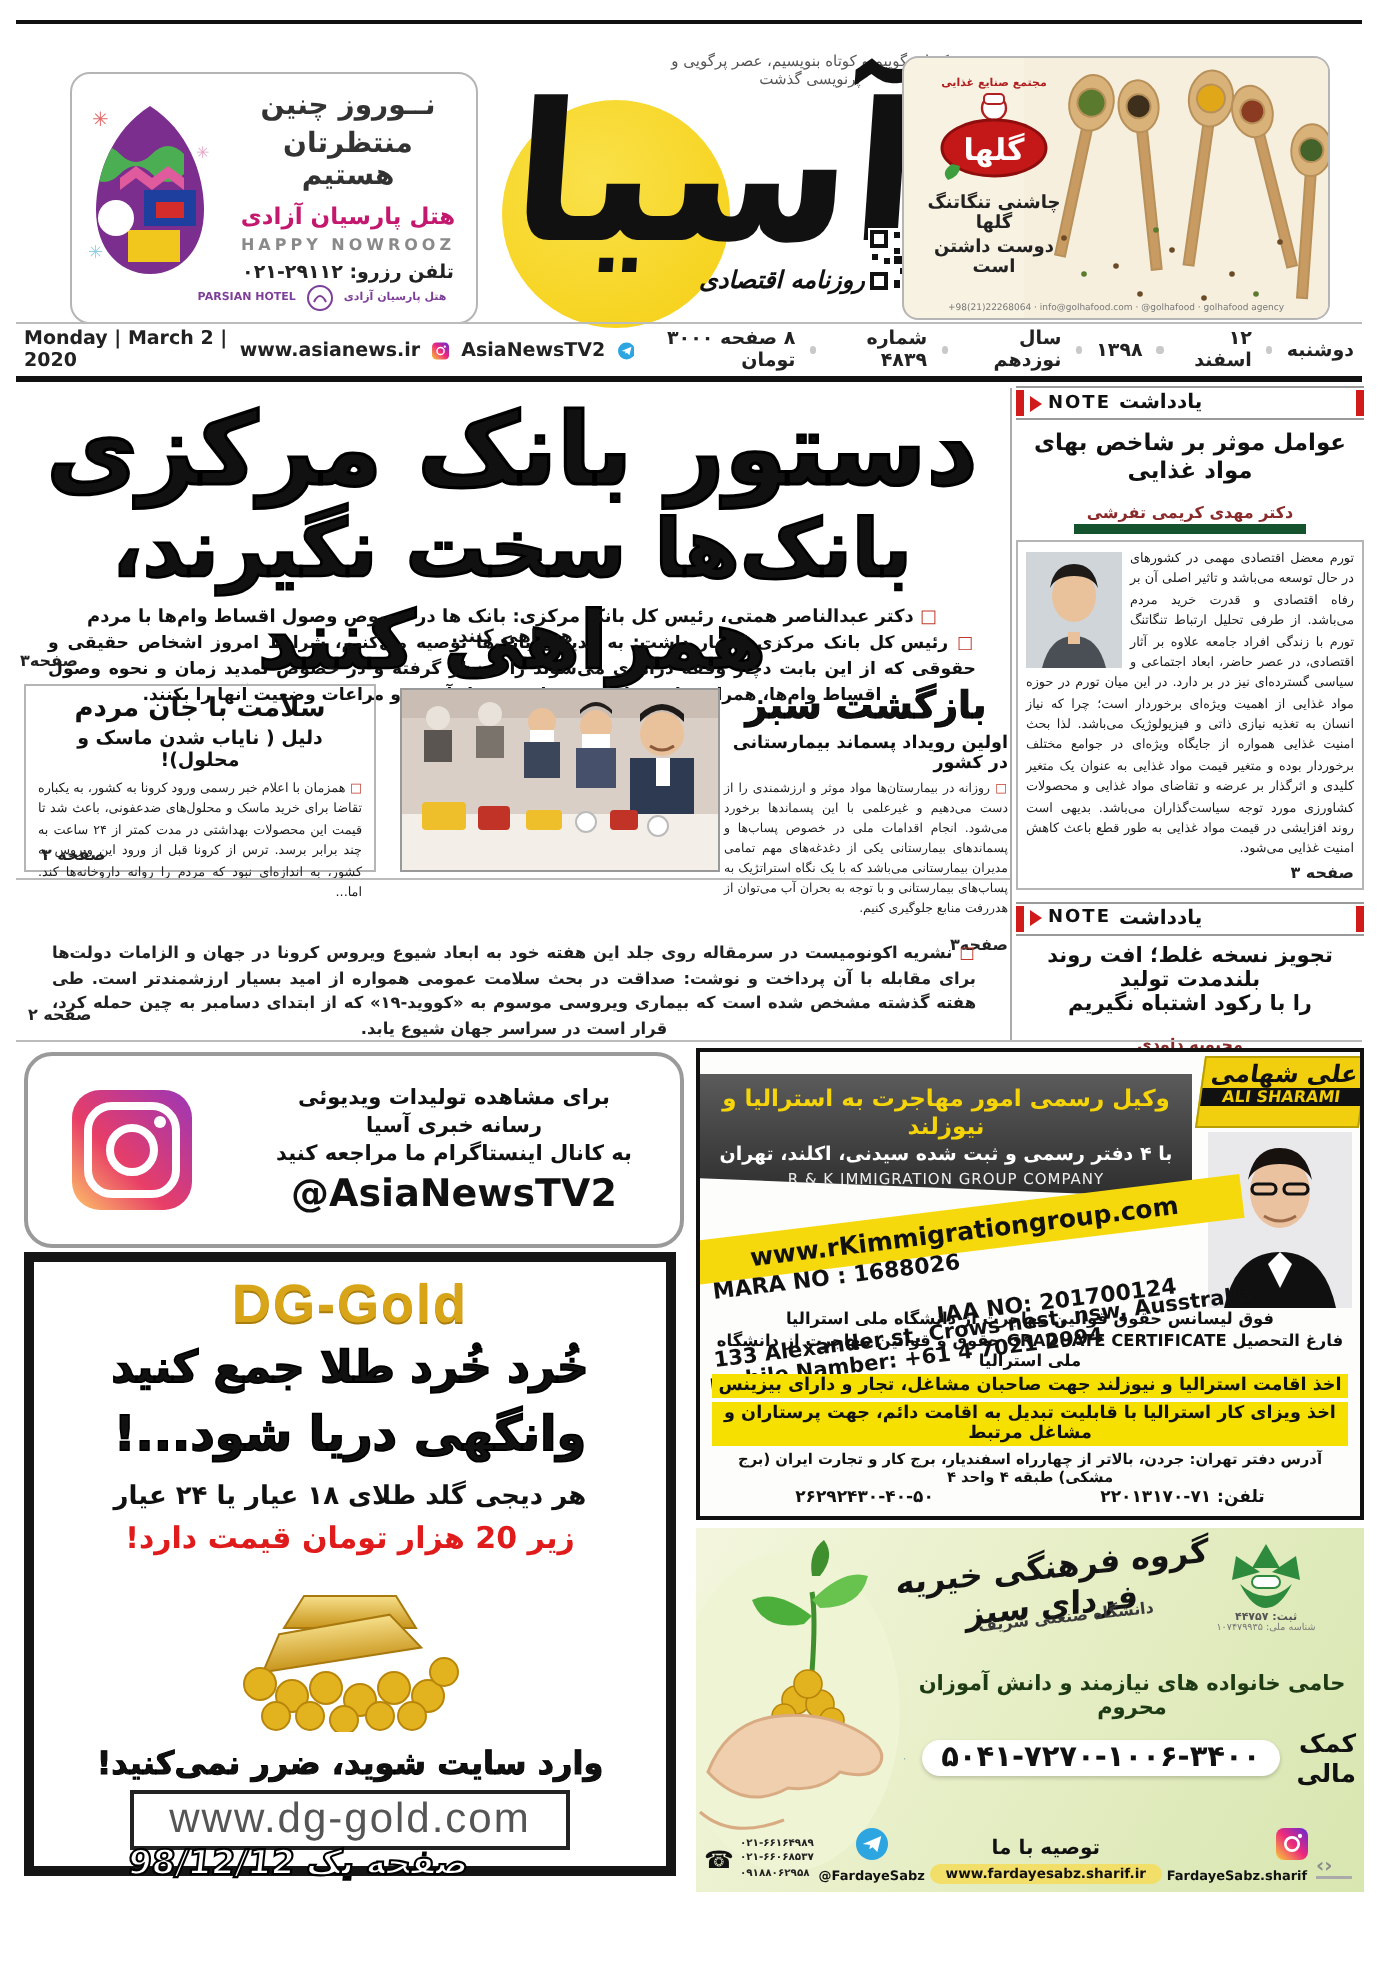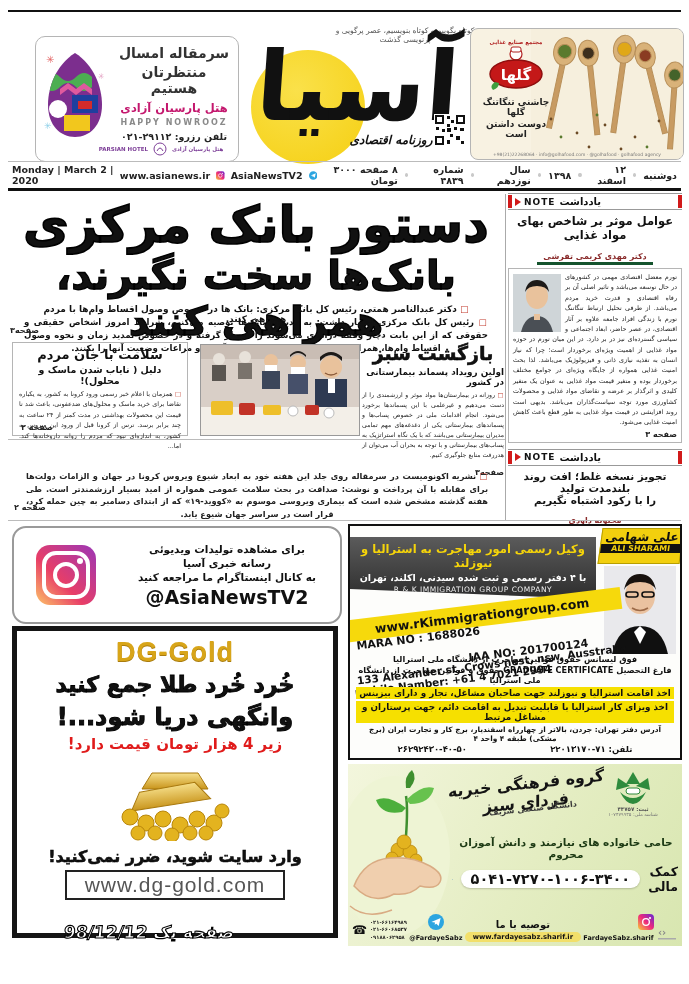--- a/index.html
+++ b/index.html
@@ -16,21 +16,21 @@
   .boxed{border:1px solid #b5b5b5;}
   .justify{text-align:justify;}
   .bsq::before{content:"□ ";color:#c0392b;font-weight:bold;}
   .pageref{font-size:8px;font-weight:bold;color:#222;}
   
   .notehead{display:flex;align-items:center;height:15px;border-top:1px solid #999;border-bottom:1px solid #999;background:#fff;}
   .notehead .bar{width:4px;height:13px;background:#d11a1a;}
   .notehead .tri{width:0;height:0;border-top:4px solid transparent;border-bottom:4px solid transparent;border-left:6px solid #d11a1a;margin:0 3px;}
   .notehead .en{font-size:9px;font-weight:bold;letter-spacing:1px;}
   .notehead .fa{font-size:10px;font-weight:bold;margin-right:auto;margin-left:4px;}
-  .author{font-size:8px;font-weight:bold;color:#8a2b2b;border-bottom:3px solid #14532d;display:inline-block;padding:0 6px 1px;}
+  .author{font-size:8px;font-weight:bold;color:#8a2b2b;border-bottom:5px solid #14532d;display:inline-block;padding:0 6px 1px;}
   .tinybody{font-size:6.4px;line-height:1.62;color:#1c1c1c;}
   .ylw{background:#f6e000;}
   .pill{background:#fff;border-radius:12px;padding:1px 10px;}
   .headline1{font-size:50px;font-weight:bold;letter-spacing:-2px;-webkit-text-stroke:1.6px #000;}
   .headline2{font-size:40px;font-weight:bold;letter-spacing:-1px;-webkit-text-stroke:1.3px #000;}
   .striphead{font-size:19px;font-weight:bold;-webkit-text-stroke:.6px #000;}
   .wm{font-size:17px;font-weight:bold;color:#fff;-webkit-text-stroke:1.1px #000;transform:skewX(-6deg);}
 </style>
 </head>
 <body>
@@ -53,21 +53,21 @@
       <g clip-path="url(#egg)">
         <path d="M2 28 q8 -8 16 0 q8 8 16 0 q8 -8 16 0 l0 10 q-8 8 -16 0 q-8 -8 -16 0 q-8 8 -16 0 Z" fill="#4cae52"></path>
         <path d="M18 40 l8 -6 8 6 8 -6 8 6 0 6 -8 -6 -8 6 -8 -6 -8 6 Z" fill="#e05a9e"></path>
         <rect x="30" y="46" width="26" height="18" fill="#1f3f9e"></rect>
         <rect x="36" y="52" width="14" height="8" fill="#d42b2b"></rect>
         <rect x="22" y="66" width="26" height="16" fill="#f2c71d"></rect>
         <circle cx="16" cy="60" r="9" fill="#ffffff"></circle>
       </g>
     </svg>
     <div class="abs rtl" style="left:80px;top:8px;width:116px;text-align:center;">
-      <div class="b" style="font-size:14px;color:#333;">سرمقاله امسال</div>
+      <div class="b" style="font-size:14px;color:#333;">نــوروز چنین</div>
       <div class="b" style="font-size:14px;color:#333;margin-top:3px;">منتظرتان هستیم</div>
       <div class="b" style="font-size:11.5px;color:#c4186e;margin-top:5px;">هتل پارسیان آزادی</div>
       <div class="ltr" style="font-size:8px;letter-spacing:2px;color:#8a8a8a;margin-top:3px;font-weight:bold;">HAPPY NOWROOZ</div>
       <div class="b" style="font-size:9.5px;color:#222;margin-top:4px;">تلفن رزرو:  ۲۹۱۱۲-۰۲۱</div>
     </div>
     <div class="abs" style="left:55px;bottom:5px;width:140px;display:flex;align-items:center;justify-content:center;gap:5px;">
       <span style="font-size:5.5px;color:#7d3f98;font-weight:bold;">PARSIAN HOTEL</span>
       <svg width="14" height="14" viewBox="0 0 14 14">
         <circle cx="7" cy="7" r="6" fill="none" stroke="#7d3f98" stroke-width="1"></circle>
         <path d="M4 9 q3 -6 6 0" fill="none" stroke="#7d3f98" stroke-width="1"></path>
@@ -97,21 +97,21 @@
         <rect x="13" y="14" width="4" height="4"></rect>
       <rect x="20" y="13" width="3" height="3"></rect>
         <rect x="26" y="14" width="4" height="3"></rect>
         <rect x="16" y="20" width="3" height="3"></rect>
       <rect x="22" y="22" width="4" height="4"></rect>
         <rect x="13" y="26" width="3" height="4"></rect>
         <rect x="27" y="27" width="3" height="3"></rect>
     </g>
   </svg>
 
-  <div class="abs boxed" style="left:470px;top:28px;width:212px;height:130px;border-radius:8px;overflow:hidden;background:#f8f2e2;">
+  <div class="abs boxed" style="left:451px;top:28px;width:212px;height:130px;border-radius:8px;overflow:hidden;background:#f8f2e2;">
     <svg class="abs" style="left:60px;top:0;" width="152" height="130" viewBox="0 0 152 130">
       <rect width="152" height="130" fill="#f6efdd"></rect>
       <g stroke="#b8905a" stroke-width="1">
         <g transform="rotate(12 30 40)">
             <rect x="28" y="30" width="5" height="70" fill="#c89b62"></rect>
             <ellipse cx="30" cy="22" rx="11" ry="14" fill="#d9b279"></ellipse>
             <circle cx="30" cy="22" r="7" fill="#5a7a2e"></circle>
           </g>
         <g transform="rotate(-6 60 50)">
             <rect x="58" y="34" width="5" height="72" fill="#c89b62"></rect>
@@ -315,21 +315,22 @@
       <div class="b" style="font-size:10.5px;margin-top:2px;">رسانه خبری آسیا</div>
       <div class="b" style="font-size:10.5px;margin-top:2px;">به کانال اینستاگرام ما مراجعه کنید</div>
       <div class="ltr b" style="font-size:19px;margin-top:3px;">@AsiaNewsTV2</div>
     </div>
   </div>
 
   <div class="abs" style="left:12px;top:626px;width:326px;height:312px;border:5px solid #151515;box-sizing:border-box;text-align:center;">
     <div class="ltr b" style="font-size:27px;color:#d8a519;letter-spacing:1px;margin-top:6px;font-family:'Liberation Sans',sans-serif;text-shadow:0 1px 0 #a97c0e;">DG-Gold</div>
     <div class="rtl b" style="font-size:22px;-webkit-text-stroke:.9px #000;margin-top:4px;">خُرد خُرد طلا جمع کنید</div>
     <div class="rtl b" style="font-size:24px;-webkit-text-stroke:.9px #000;margin-top:6px;">وانگهی دریا شود...!</div>
-    <div class="rtl b" style="font-size:15px;color:#e01b1b;margin-top:4px;">زیر 4 هزار تومان قیمت دارد!</div>
+    <div class="rtl b" style="font-size:13px;margin-top:10px;">هر دیجی گلد طلای ۱۸ عیار یا ۲۴ عیار</div>
+    <div class="rtl b" style="font-size:15px;color:#e01b1b;margin-top:4px;">زیر 20 هزار تومان قیمت دارد!</div>
     <svg width="150" height="86" viewBox="0 0 150 86" style="margin-top:2px;">
       <defs>
           <linearGradient id="gb" x1="0" y1="0" x2="0" y2="1">
             <stop offset="0" stop-color="#f6df8a"></stop>
             <stop offset="1" stop-color="#c9951c"></stop>
           </linearGradient>
         </defs>
       <polygon points="52,18 98,18 108,34 42,34" fill="url(#gb)" stroke="#a8790f"></polygon>
       <polygon points="40,34 96,30 110,48 30,52" fill="url(#gb)" stroke="#a8790f" transform="rotate(-6 70 40)"></polygon>
       <g fill="#e3b31f" stroke="#b8860b">

